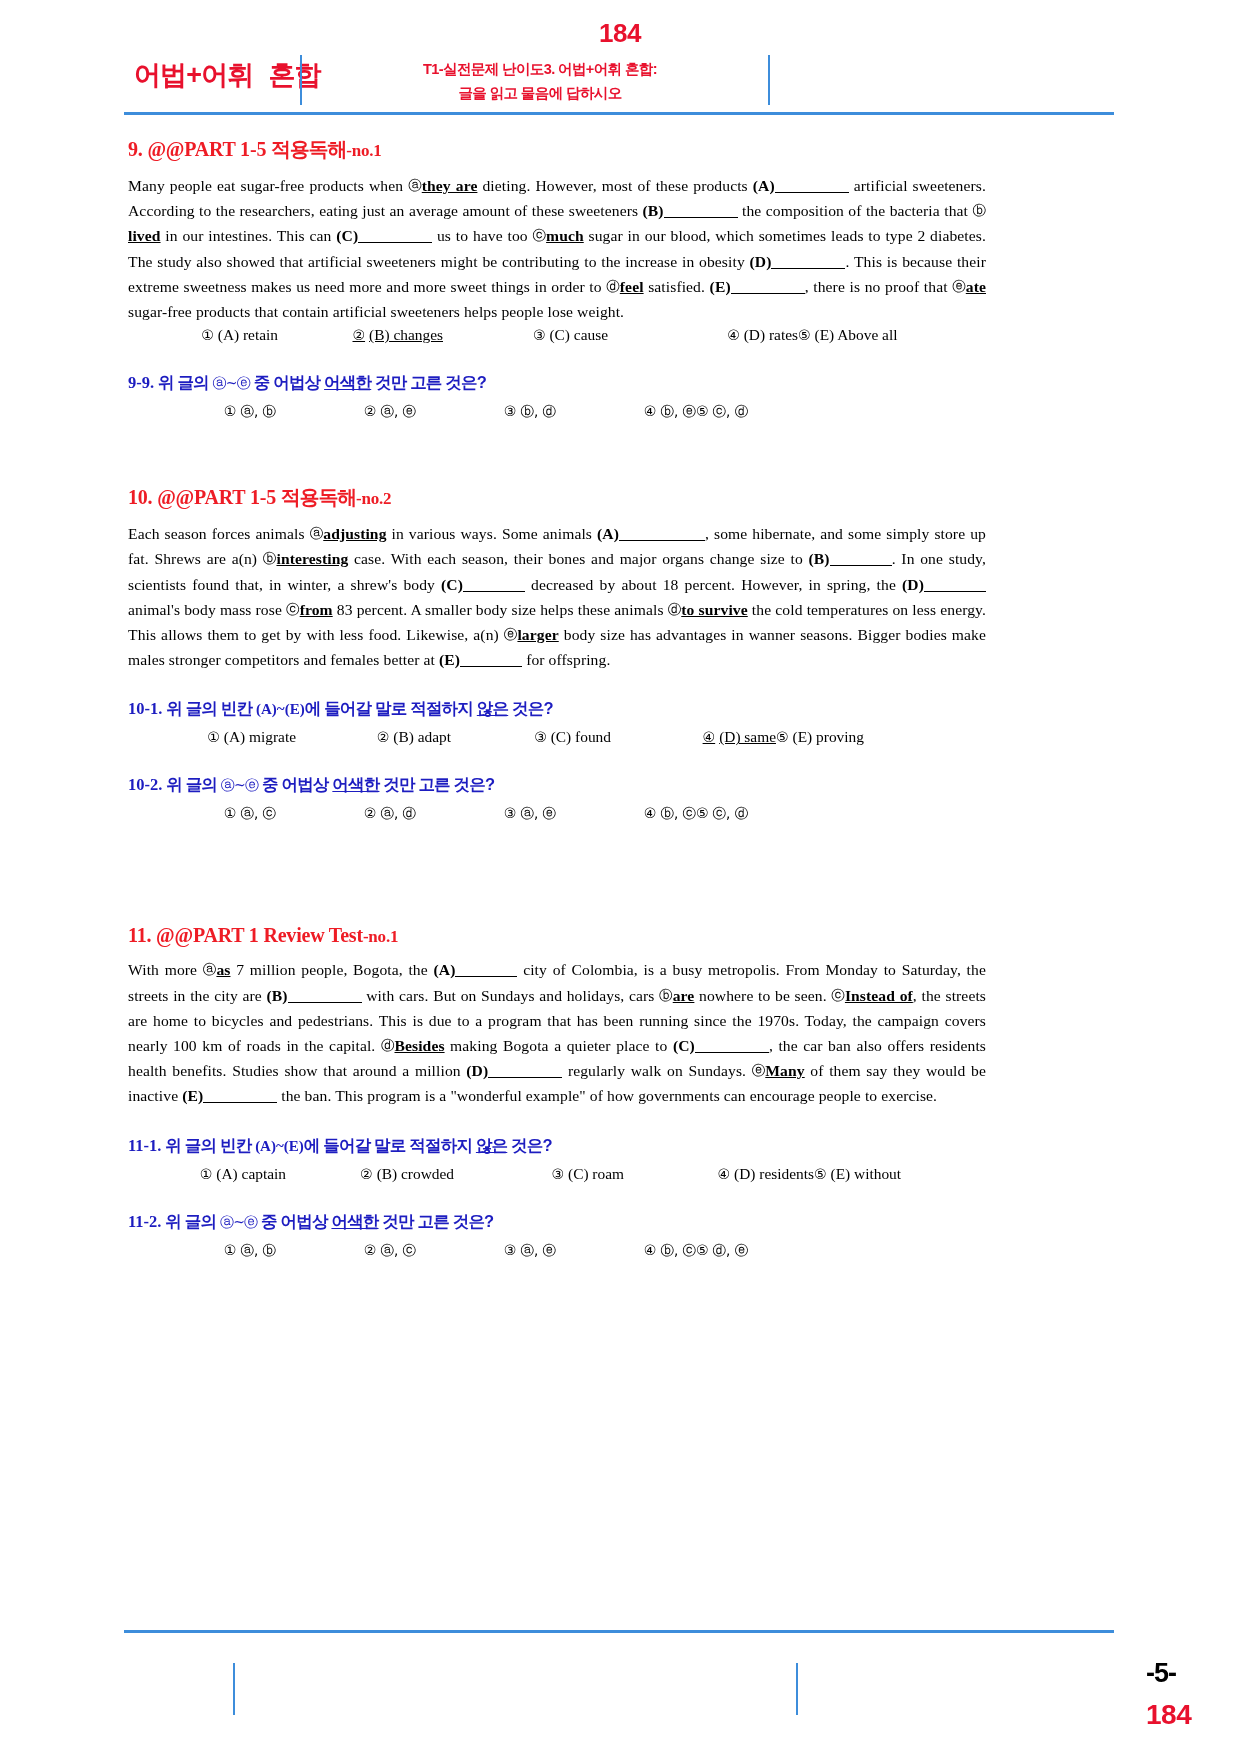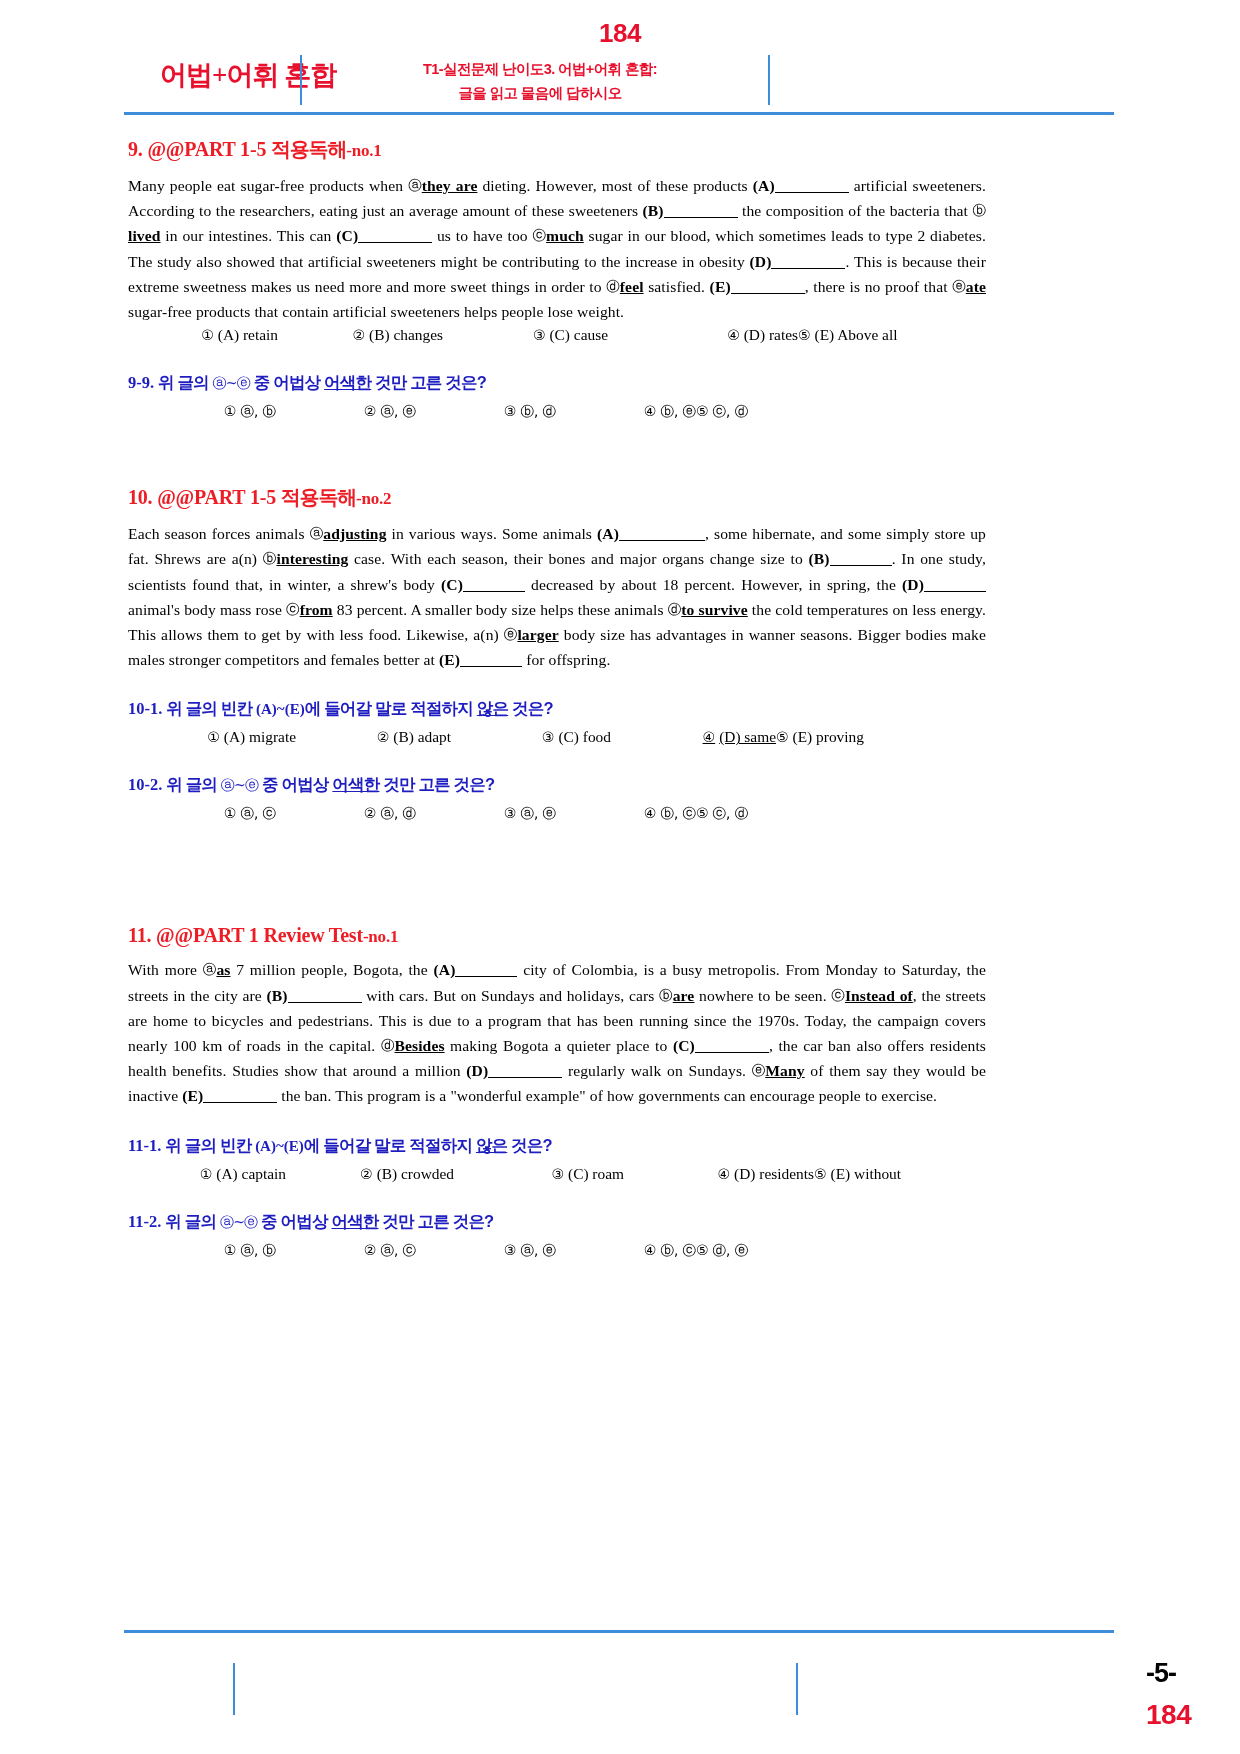--- a/index.html
+++ b/index.html
@@ -35,24 +35,24 @@
     width: 1240px;
     text-align: center;
     color: #e8112d;
     font-family: "Liberation Sans", sans-serif;
     font-weight: bold;
     font-size: 26px;
     letter-spacing: -0.5px;
   }
   .hdr-left-label {
     position: absolute;
-    left: 160px;
+    left: 134px;
     top: 57px;
     color: #e8112d;
-    font-family: Liberation Serif, serif;
+    font-family: Liberation Mono, monospace;
     font-weight: bold;
     font-size: 27px;
     letter-spacing: -1px;
     white-space: nowrap;
   }
   .hdr-div-left {
     position: absolute;
     left: 300px;
     top: 55px;
     width: 2px;
@@ -262,21 +262,21 @@
 
     <div class="qblock">
       <div class="qtitle">
         <span>9.</span>
         <span>@@PART 1-5 </span><span class="ko">적용독해</span><span class="tail">-no.1</span>
       </div>
       <p class="passage"><span>Many people eat sugar-free products when </span><span class="circ">ⓐ</span><span class="bu">they are</span><span> dieting. However, most of these products </span><span class="bd">(A)</span><span class="blank b-m"></span><span> artificial sweeteners. According to the researchers, eating just an average amount of these sweeteners </span><span class="bd">(B)</span><span class="blank b-m"></span><span> the composition of the bacteria that </span><span class="circ">ⓑ</span><span class="bu">lived</span><span> in our intestines. This can </span><span class="bd">(C)</span><span class="blank b-m"></span><span> us to have too </span><span class="circ">ⓒ</span><span class="bu">much</span><span> sugar in our blood, which sometimes leads to type 2 diabetes. The study also showed that artificial sweeteners might be contributing to the increase in obesity </span><span class="bd">(D)</span><span class="blank b-m"></span><span>. This is because their extreme sweetness makes us need more and more sweet things in order to </span><span class="circ">ⓓ</span><span class="bu">feel</span><span> satisfied. </span><span class="bd">(E)</span><span class="blank b-m"></span><span>, there is no proof that </span><span class="circ">ⓔ</span><span class="bu">ate</span><span> sugar-free products that contain artificial sweeteners helps people lose weight.</span></p>
 
       <div class="choices">
           <div class="choice" style="width: 150px;"><span class="n">①</span><span>(A) retain</span></div>
-          <div class="choice" style="width: 165px;"><span class="n">②</span><span>(B) changes</span></div>
+          <div class="choice" style="width: 165px; text-decoration: underline;"><span class="n">②</span><span>(B) changes</span></div>
           <div class="choice" style="width: 165px;"><span class="n">③</span><span>(C) cause</span></div>
           <div class="choice" style="width: 170px; margin-left: 20px;"><span class="n">④</span><span>(D) rates</span></div>
           <div class="choice"><span class="n">⑤</span><span>(E) Above all</span></div>
         </div>
 
       <div class="subq">
         <span class="num">9-9.</span>
         <span>위 글의 </span><span class="cc">ⓐ~ⓔ</span><span> 중 어법상 </span><span class="ul">어색한</span><span> 것만 고른 것은?</span>
       </div>
       <div class="choices">
@@ -297,21 +297,21 @@
       </div>
       <p class="passage"><span>Each season forces animals </span><span class="circ">ⓐ</span><span class="bu">adjusting</span><span> in various ways. Some animals </span><span class="bd">(A)</span><span class="blank b-l"></span><span>, some hibernate, and some simply store up fat. Shrews are a(n) </span><span class="circ">ⓑ</span><span class="bu">interesting</span><span> case. With each season, their bones and major organs change size to </span><span class="bd">(B)</span><span class="blank b-s"></span><span>. In one study, scientists found that, in winter, a shrew's body </span><span class="bd">(C)</span><span class="blank b-s"></span><span> decreased by about 18 percent. However, in spring, the </span><span class="bd">(D)</span><span class="blank b-s"></span><span> animal's body mass rose </span><span class="circ">ⓒ</span><span class="bu">from</span><span> 83 percent. A smaller body size helps these animals </span><span class="circ">ⓓ</span><span class="bu">to survive</span><span> the cold temperatures on less energy. This allows them to get by with less food. Likewise, a(n) </span><span class="circ">ⓔ</span><span class="bu">larger</span><span> body size has advantages in wanner seasons. Bigger bodies make males stronger competitors and females better at </span><span class="bd">(E)</span><span class="blank b-s"></span><span> for offspring.</span></p>
 
       <div class="subq">
         <span class="num">10-1.</span>
         <span>위 글의 빈칸 </span><span class="en">(A)~(E)</span><span>에 들어갈 말로 적절하지 </span><span class="ul">않은</span><span> 것은?</span>
       </div>
       <div class="choices">
           <div class="choice" style="width: 168px;"><span class="n">①</span><span>(A) migrate</span></div>
           <div class="choice" style="width: 155px;"><span class="n">②</span><span>(B) adapt</span></div>
-          <div class="choice" style="width: 160px;"><span class="n">③</span><span>(C) food</span></div>
+          <div class="choice" style="width: 160px;"><span class="n">③</span><span>(C) found</span></div>
           <div class="choice" style="width: 165px; text-decoration: underline;"><span class="n">④</span><span>(D) same</span></div>
           <div class="choice"><span class="n">⑤</span><span>(E) proving</span></div>
         </div>
 
       <div class="subq">
         <span class="num">10-2.</span>
         <span>위 글의 </span><span class="cc">ⓐ~ⓔ</span><span> 중 어법상 </span><span class="ul">어색한</span><span> 것만 고른 것은?</span>
       </div>
       <div class="choices">
           <div class="choice" style="width: 148px;"><span class="n">①</span><span class="cl">ⓐ, ⓒ</span></div>

